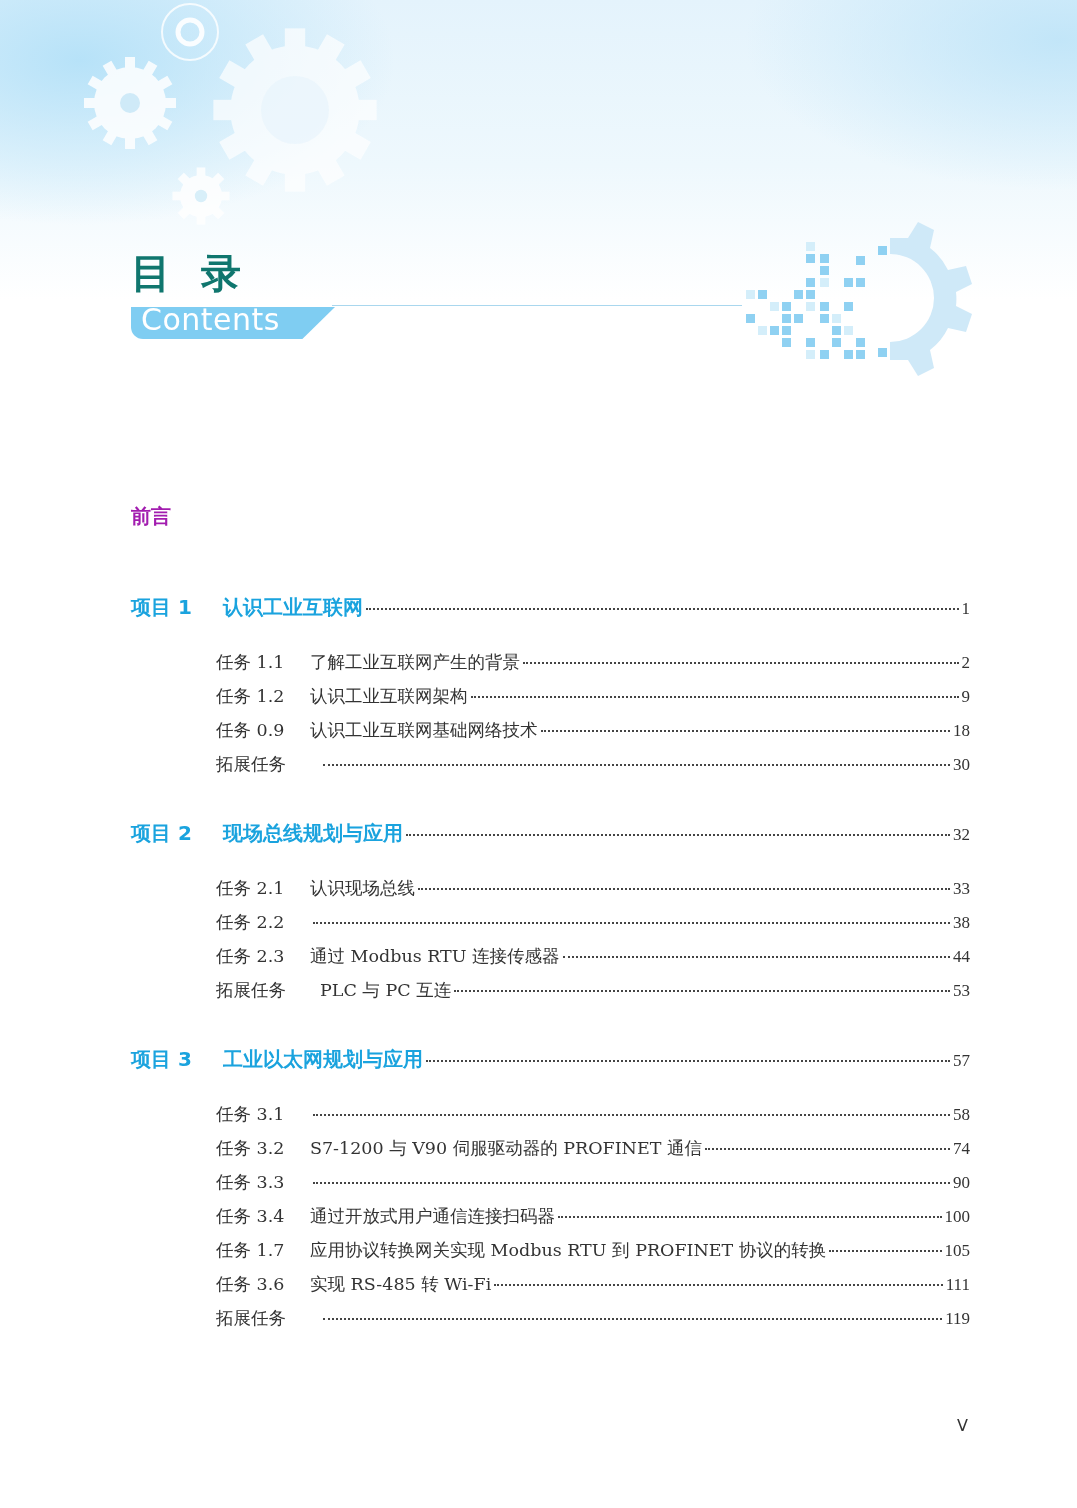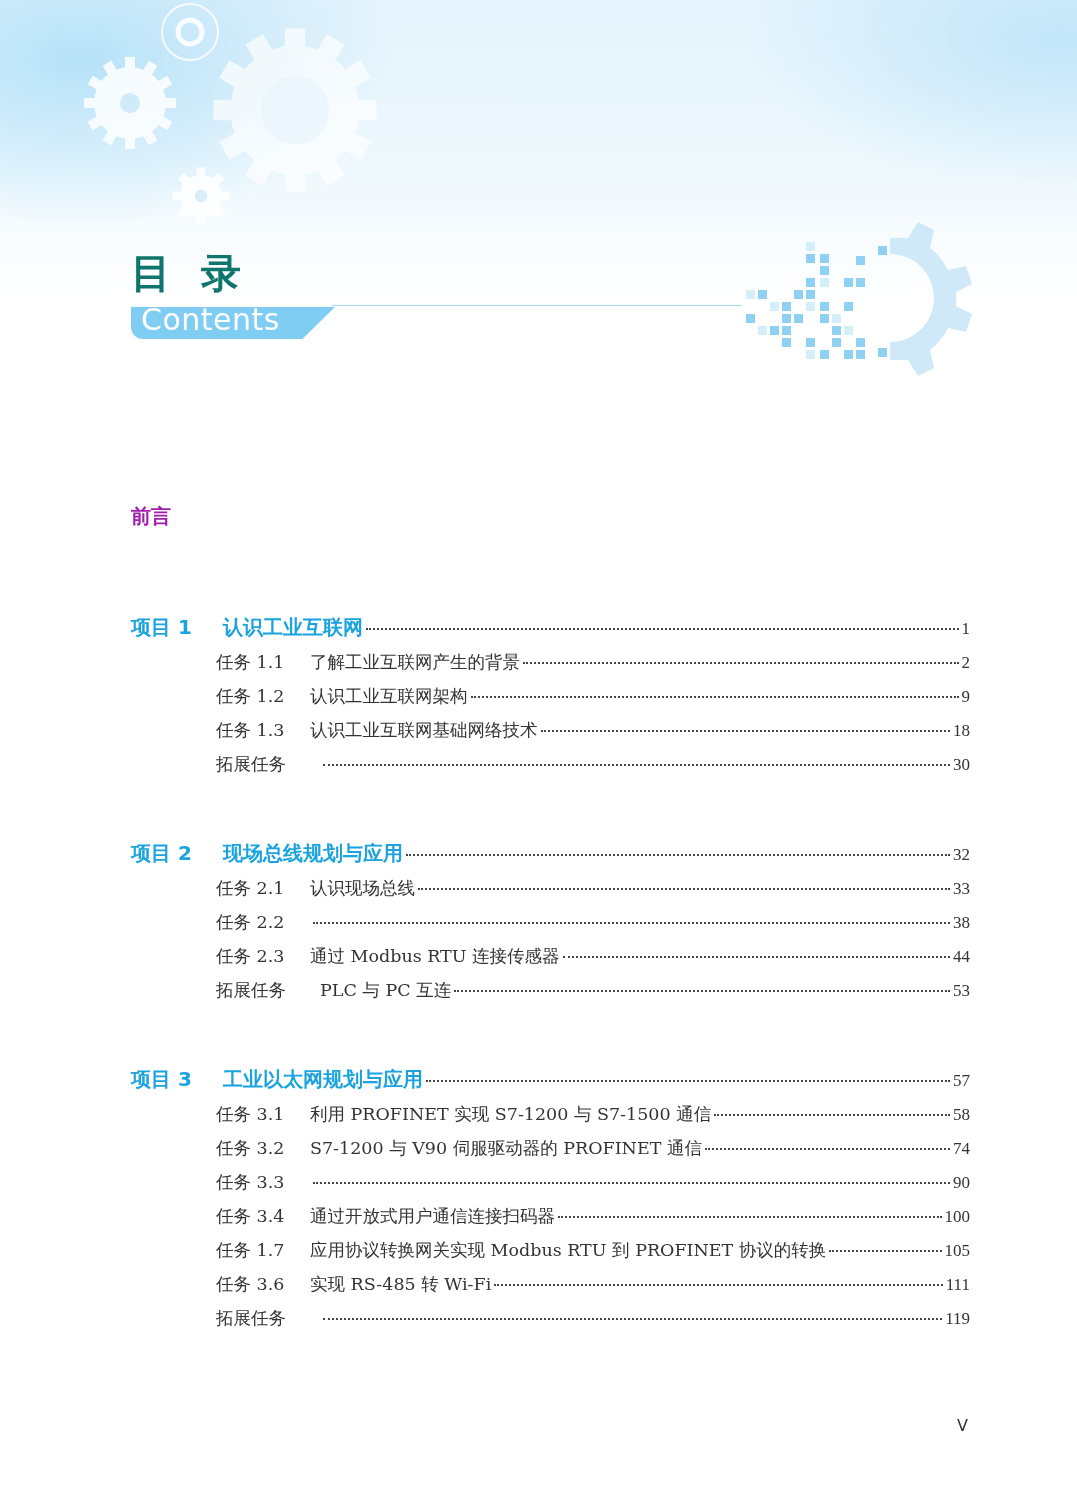--- a/index.html
+++ b/index.html
@@ -46,21 +46,21 @@
   .preface {
     position: absolute; left: 131px; top: 503px;
     font-family: "DejaVu Sans", "Liberation Sans", sans-serif;
     font-weight: bold; font-size: 20px; color: #a21caf;
   }
   .row { position: absolute; display: flex; align-items: baseline; white-space: nowrap; }
   .row.chapter { left: 131px; width: 839px; }
   .row.task { left: 216px; width: 754px; }
   .chapter .label {
     font-family: "DejaVu Sans", "Liberation Sans", sans-serif;
-    font-weight: bold; font-size: 20px; color: #1aa3de; margin-top: 20px;
+    font-weight: bold; font-size: 20px; color: #1aa3de;
   }
   .chapter .num-lbl { width: 92px; display: inline-block; }
   .task .label { font-size: 17.5px; color: #333; }
   .task .num-lbl { width: 94px; display: inline-block; }
   .task.ext .num-lbl { width: 104px; }
   .dots {
     flex: 1; margin: 0 3px; border-bottom: 2px dotted #444; position: relative; top: -4px;
     min-width: 10px;
   }
   .page { font-size: 17px; color: #333; font-family: "Liberation Serif", "DejaVu Serif", serif; }
@@ -200,21 +200,21 @@
     <span class="dots"></span>
     <span class="page">2</span>
   </div>
   <div class="row task" style="top:684px">
     <span class="label num-lbl">任务 1.2</span>
     <span class="label">认识工业互联网架构</span>
     <span class="dots"></span>
     <span class="page">9</span>
   </div>
   <div class="row task" style="top:718px">
-    <span class="label num-lbl">任务 1.3</span>
+    <span class="label num-lbl">任务 0.9</span>
     <span class="label">认识工业互联网基础网络技术</span>
     <span class="dots"></span>
     <span class="page">18</span>
   </div>
   <div class="row task ext" style="top:752px">
     <span class="label num-lbl">拓展任务</span>
     <span class="dots"></span>
     <span class="page">30</span>
   </div>
 
@@ -249,21 +249,20 @@
   </div>
 
   <div class="row chapter" style="top:1046px">
     <span class="label num-lbl">项目 3</span>
     <span class="label">工业以太网规划与应用</span>
     <span class="dots"></span>
     <span class="page">57</span>
   </div>
   <div class="row task" style="top:1102px">
     <span class="label num-lbl">任务 3.1</span>
-    <span class="label">利用 PROFINET 实现 S7-1200 与 S7-1500 通信</span>
     <span class="dots"></span>
     <span class="page">58</span>
   </div>
   <div class="row task" style="top:1136px">
     <span class="label num-lbl">任务 3.2</span>
     <span class="label">S7-1200 与 V90 伺服驱动器的 PROFINET 通信</span>
     <span class="dots"></span>
     <span class="page">74</span>
   </div>
   <div class="row task" style="top:1170px">

